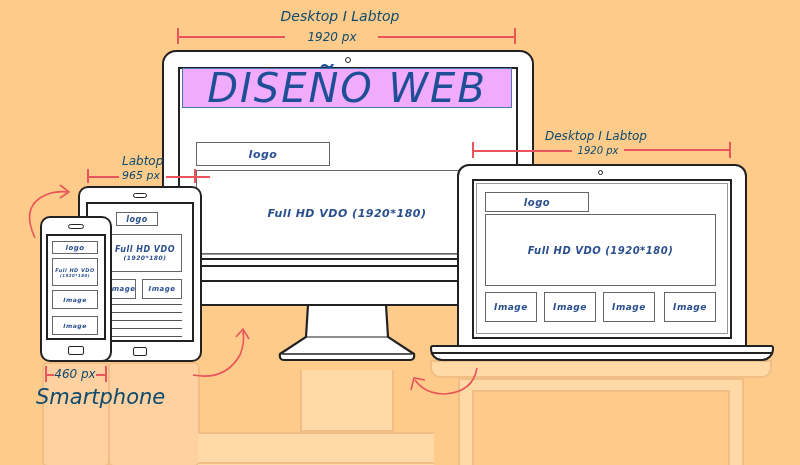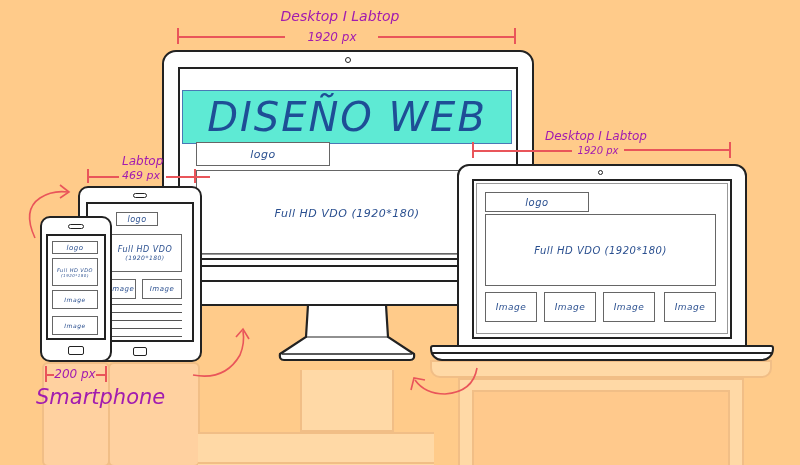--- a/index.html
+++ b/index.html
@@ -1,19 +1,19 @@
 <!DOCTYPE html>
 <html><head>
 <meta charset="utf-8">
 <style>
   html,body{margin:0;padding:0;}
   body{width:800px;height:465px;overflow:hidden;background:#FFCB8A;position:relative;font-family:"DejaVu Sans",sans-serif;}
   .abs{position:absolute;box-sizing:border-box;}
-  .hand{font-family:"DejaVu Sans",sans-serif;font-style:italic;color:#2a4f8f;font-weight:400;letter-spacing:0.5px;}
-  .red{color:#a21caf;font-family:"DejaVu Sans",sans-serif;font-style:italic;font-weight:300;}
+  .hand{font-family:"DejaVu Sans",sans-serif;font-style:italic;color:#2a4f8f;font-weight:700;letter-spacing:0.5px;}
+  .red{color:#0c4a6e;font-family:"DejaVu Sans",sans-serif;font-style:italic;font-weight:300;}
   .redline{background:#E9555A;}
   .blk{border:2px solid #222;background:#fff;}
   .sk{border:1.5px solid #666;background:#fff;}
   .refl{background:#FFD9A6;border:2px solid #F1BE86;}
   .center{display:flex;align-items:center;justify-content:center;text-align:center;}
 </style>
 </head>
 <body>
 
 <div class="abs" style="left:0;top:360px;width:800px;height:105px;">
@@ -34,21 +34,21 @@
 <div class="abs redline" style="left:514px;top:28px;width:1.5px;height:16px;"></div>
 <div class="abs red center" style="left:288px;top:28px;width:88px;height:18px;font-size:12px;">1920 px</div>
 
 <div class="abs" style="left:162px;top:50px;width:372px;height:256px;">
   <div class="abs blk" style="left:0;top:0;width:372px;height:256px;border-radius:14px;border-width:2.5px;"></div>
   <div class="abs" style="left:183px;top:7px;width:6px;height:6px;border:1.5px solid #222;border-radius:50%;box-sizing:border-box;"></div>
   <div class="abs" style="left:16px;top:17px;width:340px;height:200px;border:2px solid #222;background:#fff;"></div>
   <div class="abs" style="left:16px;top:208px;width:340px;height:2px;background:#222;"></div>
   <div class="abs" style="left:16px;top:230px;width:340px;height:2px;background:#222;"></div>
   <div class="abs" style="left:16px;top:204px;width:340px;height:1px;background:#999;"></div>
-  <div class="abs" style="left:20px;top:40px;width:330px;height:54px;border:1.5px solid #4a78b5;background:#5eead4;">
+  <div class="abs" style="left:20px;top:18px;width:330px;height:40px;border:1.5px solid #4a78b5;background:#f0abfc;">
     <div class="abs center hand" style="left:0;top:0;width:100%;height:100%;font-size:40px;font-weight:400;color:#1e4e96;letter-spacing:2px;">DISEÑO WEB</div>
   </div>
   <div class="abs sk center" style="left:34px;top:92px;width:134px;height:24px;">
     <span class="hand" style="font-size:11px;">logo</span>
   </div>
   <div class="abs sk" style="left:34px;top:120px;width:300px;height:84px;">
     <div class="abs hand center" style="left:40px;top:32px;width:220px;height:20px;font-size:11px;">Full HD VDO (1920*180)</div>
   </div>
 </div>
 
@@ -88,21 +88,21 @@
       <span class="hand" style="font-size:9px;">Image</span>
     </div>
   <div class="abs sk center" style="left:234px;top:128px;width:52px;height:30px;">
       <span class="hand" style="font-size:9px;">Image</span>
     </div>
   <div class="abs blk" style="left:0;top:181px;width:344px;height:16px;border-radius:3px 3px 12px 12px;border-width:2.5px;"></div>
   <div class="abs" style="left:2px;top:188px;width:340px;height:1.5px;background:#222;"></div>
 </div>
 
 <div class="abs red" style="left:122px;top:154px;font-size:12px;">Labtop</div>
-<div class="abs red" style="left:122px;top:169px;font-size:11px;">469 px</div>
+<div class="abs red" style="left:122px;top:169px;font-size:11px;">965 px</div>
 <div class="abs redline" style="left:87px;top:176px;width:32px;height:1.5px;"></div>
 <div class="abs redline" style="left:166px;top:176px;width:30px;height:1.5px;"></div>
 <div class="abs redline" style="left:87px;top:169px;width:1.5px;height:14px;"></div>
 <div class="abs redline" style="left:194px;top:169px;width:1.5px;height:14px;"></div>
 <div class="abs redline" style="left:196px;top:176px;width:14px;height:1.5px;"></div>
 
 <div class="abs" style="left:78px;top:186px;width:124px;height:176px;">
   <div class="abs blk" style="left:0;top:0;width:124px;height:176px;border-radius:10px;border-width:2.5px;"></div>
   <div class="abs" style="left:55px;top:7px;width:14px;height:5px;border:1.5px solid #222;border-radius:3px;box-sizing:border-box;"></div>
   <div class="abs" style="left:8px;top:16px;width:108px;height:140px;border:2.5px solid #222;background:#fff;"></div>
@@ -140,21 +140,21 @@
   <div class="abs sk center" style="left:12px;top:100px;width:46px;height:19px;">
       <span class="hand" style="font-size:6px;">Image</span>
     </div>
   <div class="abs" style="left:28px;top:130px;width:16px;height:9px;border:1.5px solid #222;border-radius:2px;box-sizing:border-box;"></div>
 </div>
 
 <div class="abs redline" style="left:45px;top:366px;width:1.5px;height:16px;"></div>
 <div class="abs redline" style="left:105px;top:366px;width:1.5px;height:16px;"></div>
 <div class="abs redline" style="left:46px;top:374px;width:8px;height:1.5px;"></div>
 <div class="abs redline" style="left:96px;top:374px;width:9px;height:1.5px;"></div>
-<div class="abs red center" style="left:53px;top:366px;width:44px;height:16px;font-size:12px;">200 px</div>
+<div class="abs red center" style="left:53px;top:366px;width:44px;height:16px;font-size:12px;">460 px</div>
 <div class="abs red" style="left:36px;top:385px;font-size:21px;">Smartphone</div>
 
 <svg class="abs" style="left:20px;top:180px;" width="60" height="60" viewBox="0 0 60 60">
   <path d="M15 58 Q2 30 20 18 Q32 10 48 12" fill="none" stroke="#E9555A" stroke-width="1.6"></path>
   <path d="M40 5 L49 12 L40 18" fill="none" stroke="#E9555A" stroke-width="1.6"></path>
 </svg>
 <svg class="abs" style="left:185px;top:325px;" width="70" height="60" viewBox="0 0 70 60">
   <path d="M8 50 Q40 56 55 30 Q60 18 58 6" fill="none" stroke="#E9555A" stroke-width="1.6"></path>
   <path d="M51 12 L58 4 L64 14" fill="none" stroke="#E9555A" stroke-width="1.6"></path>
 </svg>

